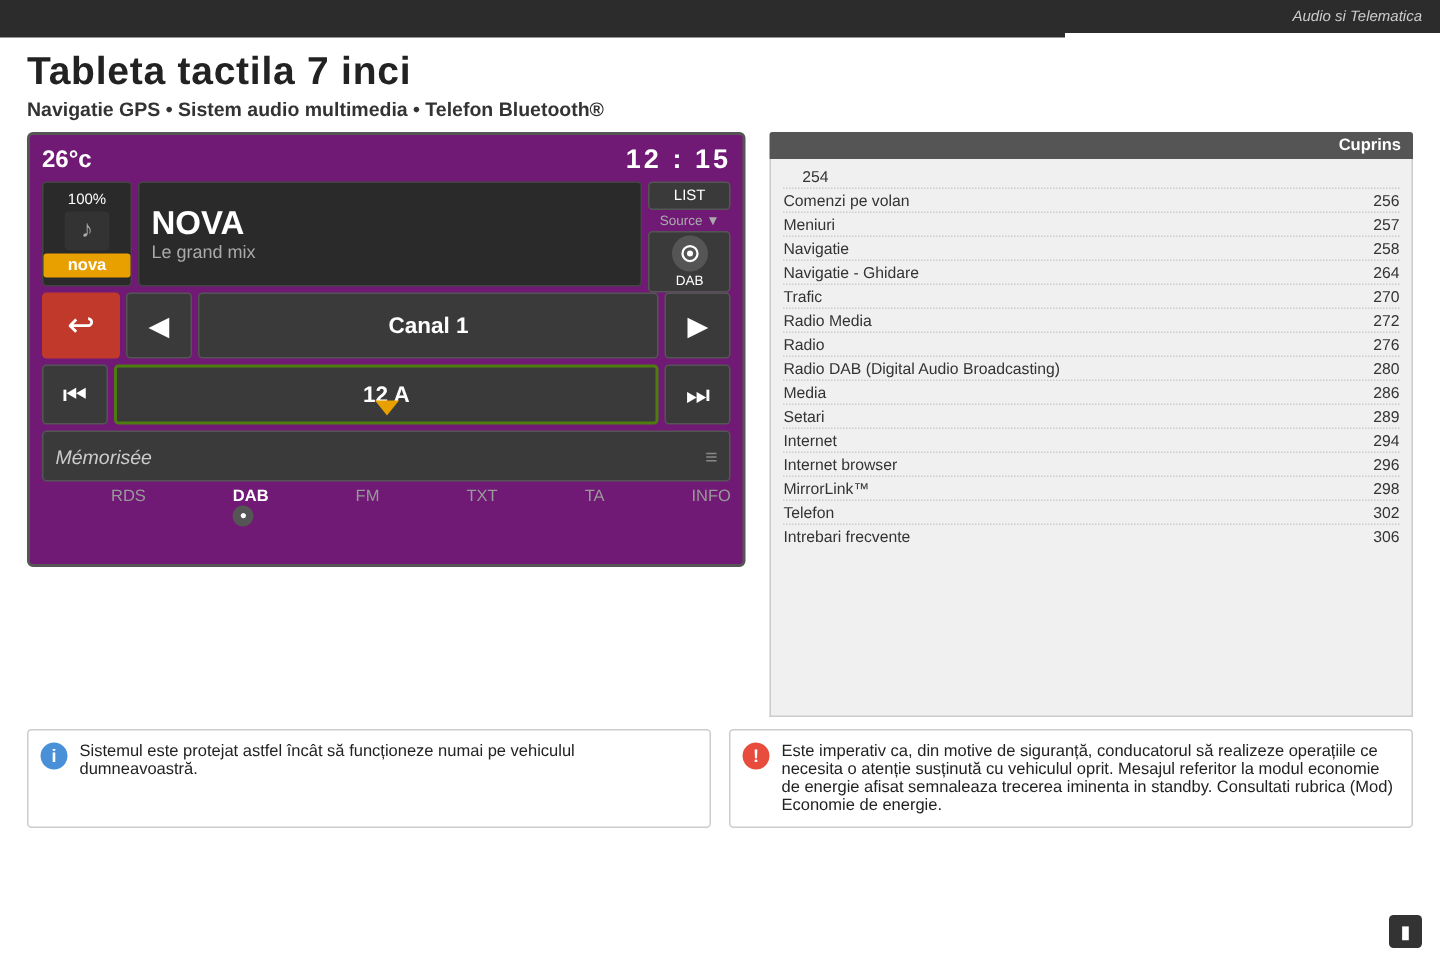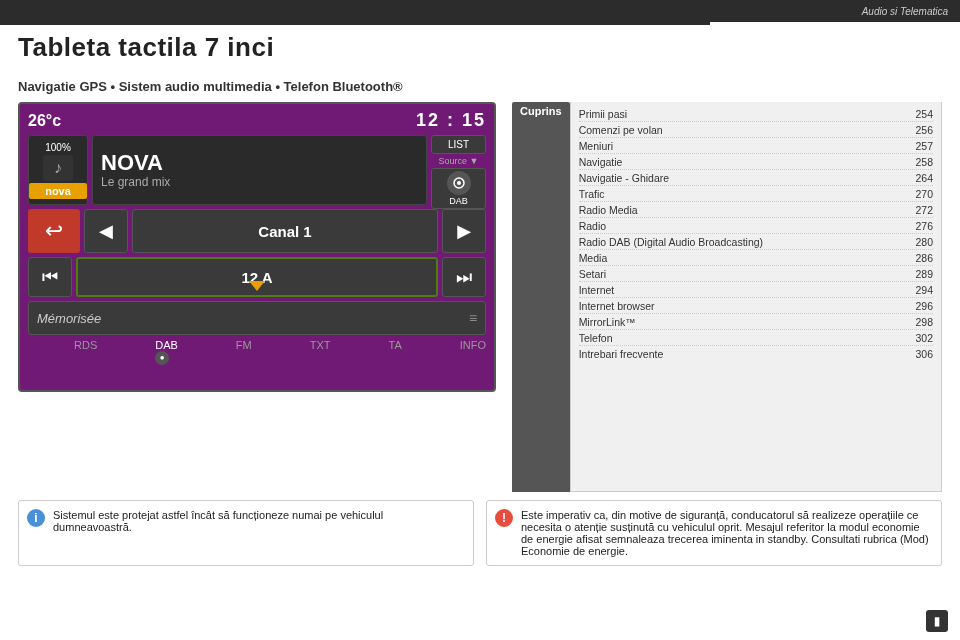--- a/index.html
+++ b/index.html
@@ -38,21 +38,21 @@
       bottom: 0;
       padding: 10px 18px 10px 18px;
     }
 
     
     .page-title {
       font-size: 26px;
       font-weight: bold;
       color: #222;
       font-family: 'Arial Black', Arial, sans-serif;
-      margin-bottom: 16px;
+      margin-bottom: 2px;
       letter-spacing: 0.5px;
     }
     .page-subtitle {
       font-size: 13px;
       font-weight: bold;
       color: #333;
       margin-bottom: 8px;
       font-family: 'Arial Black', Arial, sans-serif;
     }
 
@@ -330,40 +330,40 @@
       justify-content: center;
       margin-top: 2px;
     }
     .bottom-item {
       color: #999;
       font-size: 11px;
       margin-left: 46px;
     }
     .bottom-item.active {
       color: #fff;
-      font-weight: normal;
+      font-weight: bold;
     }
     .dab-circle {
       display: inline-block;
       background: #555;
       border-radius: 50%;
       width: 14px;
       height: 14px;
       line-height: 14px;
       text-align: center;
       font-size: 8px;
       color: #fff;
       vertical-align: middle;
     }
 
     
     .right-col {
       flex: 1;
       display: flex;
-      flex-direction: row;
+      flex-direction: column;
     }
     .toc-header {
       background: #555;
       color: #fff;
       font-size: 11px;
       text-align: right;
       padding: 3px 8px;
       font-weight: bold;
       border-radius: 2px 2px 0 0;
     }
@@ -546,21 +546,20 @@
         </div>
 
       </div>
     </div>
 
     <div class="right-col">
       <div class="toc-header">Cuprins</div>
       <div class="toc-table">
 
       <div class="toc-row">
-            <span class="toc-label">Primii pasi</span>
             <span class="toc-page">254</span>
           </div>
           <div class="toc-row">
             <span class="toc-label">Comenzi pe volan</span>
             <span class="toc-page">256</span>
           </div>
           <div class="toc-row">
             <span class="toc-label">Meniuri</span>
             <span class="toc-page">257</span>
           </div>

